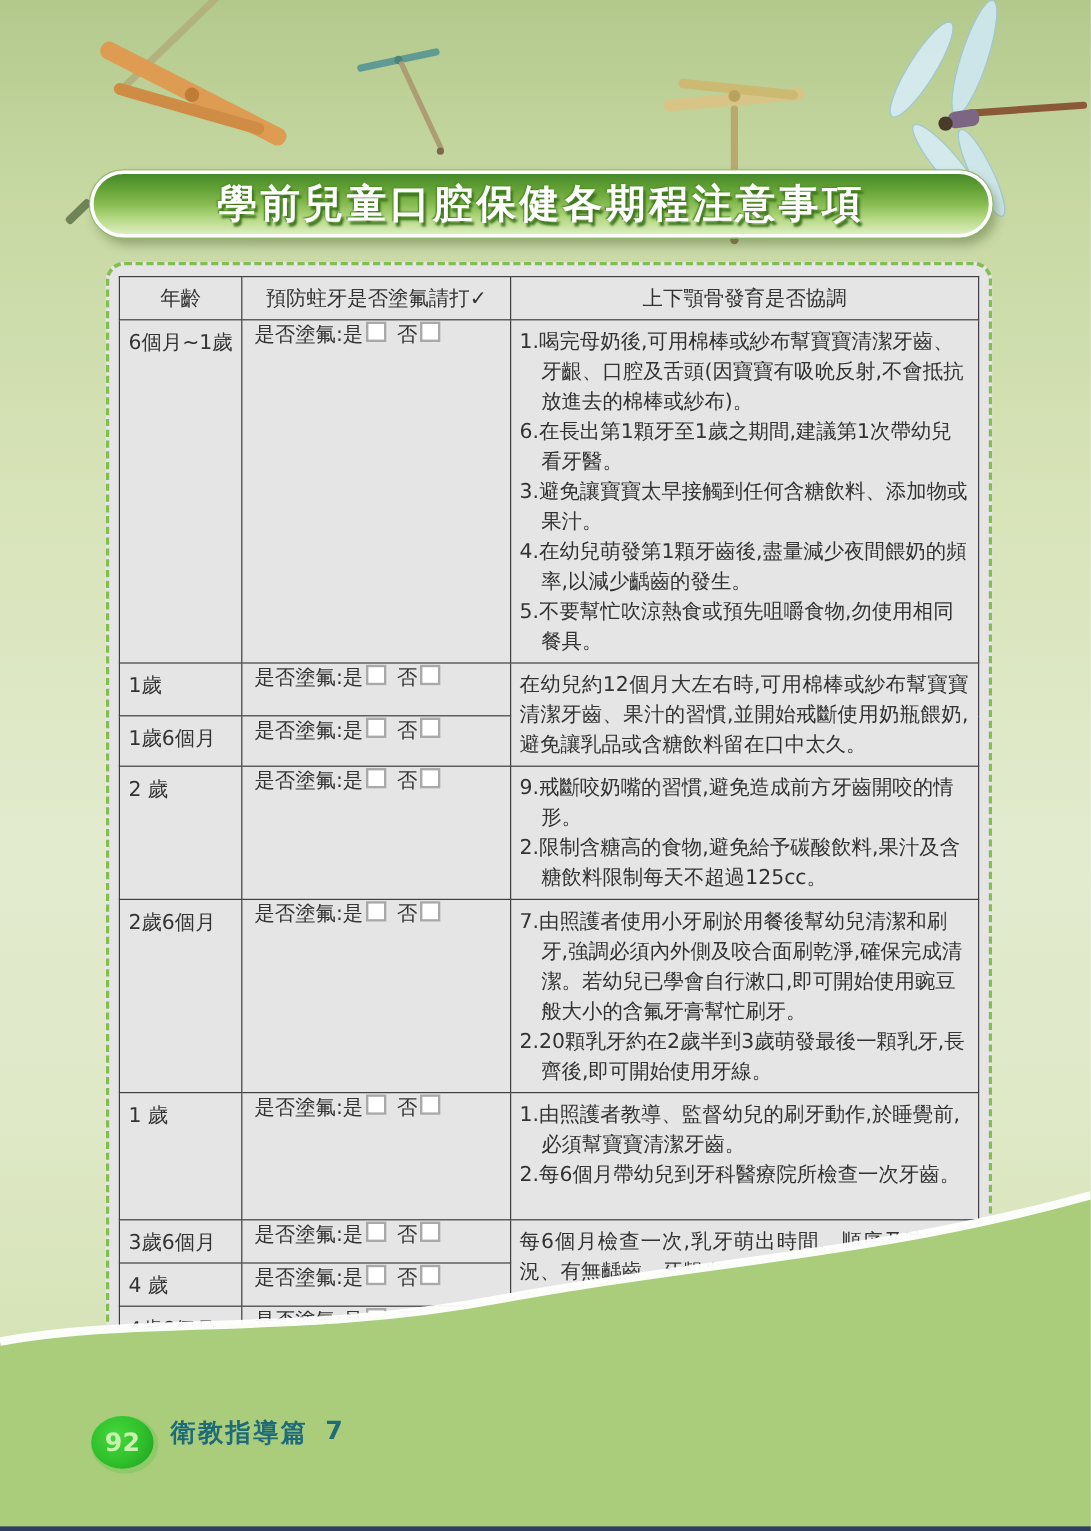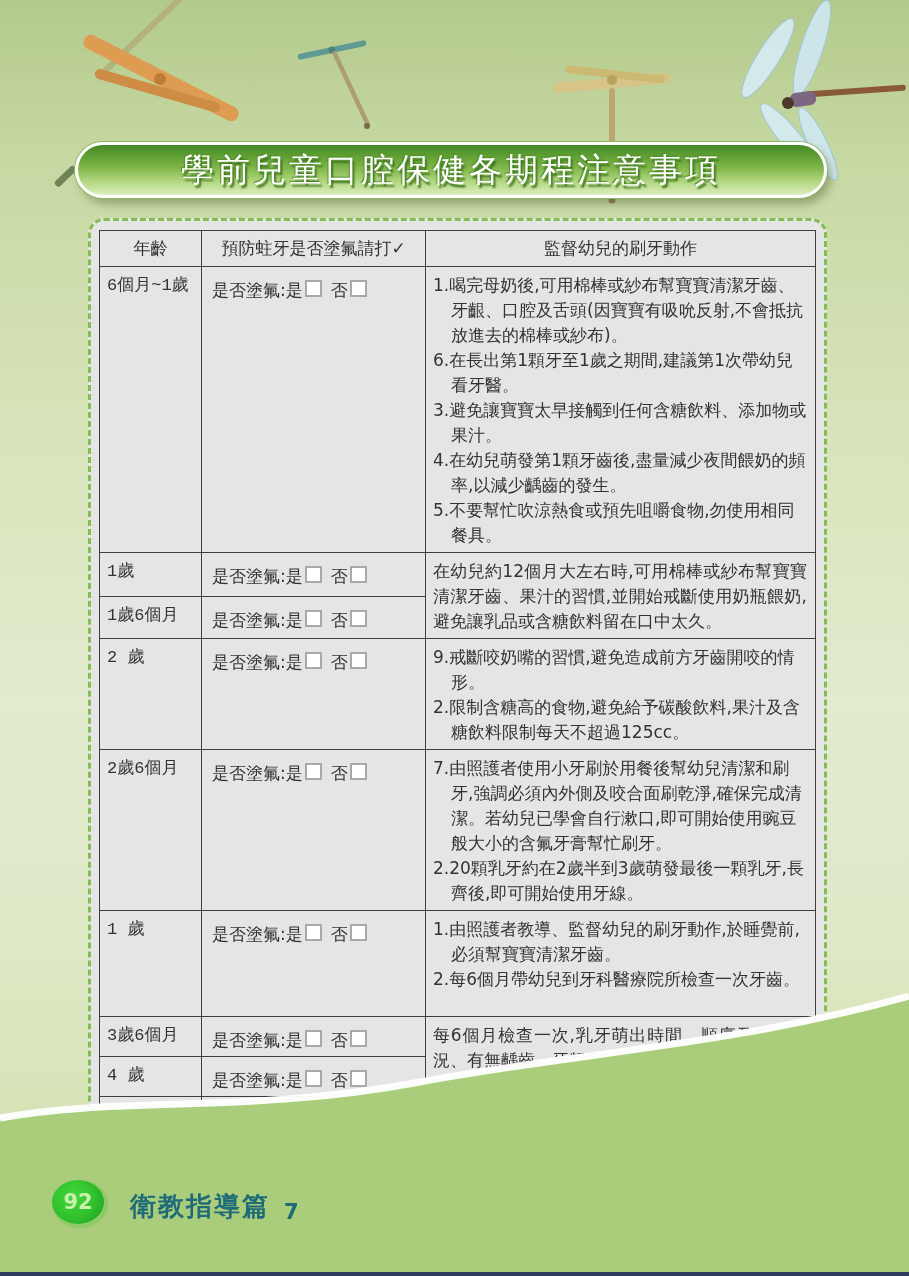--- a/index.html
+++ b/index.html
@@ -13,65 +13,65 @@
   #decor-top{left:0;top:0;width:909px;height:430px;pointer-events:none;}
   
   .banner{
     left:75px;top:142px;width:752px;height:56px;border-radius:34px;
     background:linear-gradient(180deg,#47892a 0%,#5f9f33 22%,#84b94e 48%,#b4d883 74%,#ddeec0 100%);
     border:3px solid #ffffff;box-sizing:border-box;
     box-shadow:0 0 0 1px #91b867, 4px 6px 9px rgba(80,100,50,.45);
     display:flex;align-items:center;justify-content:center;
   }
   .banner-title{
-    color:#ffffff;font-size:33px;font-weight:normal;letter-spacing:3px;
+    color:#ffffff;font-size:33px;font-weight:bold;letter-spacing:3px;
     text-shadow:2px 3px 2px #3c741c, -1px -1px 1px #4e8f26;
     white-space:nowrap;
   }
   
   .panel{
     left:88px;top:218px;width:739px;height:924px;box-sizing:border-box;
     background:#e5e5e5;border:3px dashed #84bd52;border-radius:16px;
     padding:9px 8px;
   }
   table.main{
     width:100%;height:100%;border-collapse:collapse;table-layout:fixed;
     font-size:17px;color:#333;
   }
   table.main th,table.main td{border:1.6px solid #3f3f3f;box-sizing:border-box;}
   col.c-age{width:102px;}
   col.c-fl{width:224px;}
   th{font-weight:normal;text-align:center;height:36px;font-size:17px;}
-  td.age-cell{vertical-align:top;padding:8px 4px 4px 7px;line-height:22px;font-family:Liberation Mono, monospace;}
-  td.fl-cell{vertical-align:top;padding:12px 4px 4px 10px;white-space:nowrap;}
+  td.age-cell{vertical-align:top;padding:8px 4px 4px 7px;line-height:22px;}
+  td.fl-cell{vertical-align:top;padding:0 4px 4px 10px;white-space:nowrap;}
   td.notes-cell{vertical-align:top;padding:6px 8px 4px 7px;line-height:25px;}
   .note{padding-left:1.06em;text-indent:-1.06em;}
   .para{text-align:justify;line-height:25px;}
   .cbx{
     display:inline-block;width:13px;height:13px;border:2px solid #a9a9a9;
     background:#fff;vertical-align:-1px;margin-left:2px;
   }
   .cbx.second{margin-left:2px;}
   .fl-gap{display:inline-block;width:9px;}
   tr.h-r1{height:277px;}tr.h-r2{height:44px;}tr.h-r3{height:42px;}
   tr.h-r4{height:104px;}tr.h-r5{height:150px;}tr.h-r6{height:106px;}
   tr.h-sm{height:36px;margin-left:48px;}
   
   #wave{left:0;bottom:0;width:909px;height:290px;pointer-events:none;}
   .bottom-strip{left:0;bottom:0;width:909px;height:4px;background:#2e3d60;}
   
-  .footer{left:52px;top:1180px;display:flex;align-items:flex-end;}
+  .footer{left:76px;top:1180px;display:flex;align-items:flex-start;}
   .badge{
     width:52px;height:44px;border-radius:50%;position:relative;
     background:radial-gradient(circle at 40% 38%,#46d83d 0%,#2fbf2b 55%,#1d9a22 100%);
     box-shadow:2px 2px 0 2px rgba(120,200,90,.55);
     display:flex;align-items:center;justify-content:center;
   }
   .badge-num{color:#c9f2ae;font-size:21px;font-weight:bold;}
-  .footer-label{color:#1f6b78;font-size:26px;font-weight:bold;margin-left:26px;letter-spacing:2px;}
+  .footer-label{color:#1f6b78;font-size:21px;font-weight:bold;margin-left:14px;letter-spacing:2px;}
   .footer-num{color:#1f6b78;font-size:21px;font-weight:bold;margin-left:14px;}
 </style>
 </head>
 <body>
 
 <svg id="decor-top" class="abs" viewBox="0 0 909 430">
 
   <g>
     <rect x="50" y="120" width="152" height="6" rx="3" fill="#b2b27c" transform="rotate(136 160 79)"></rect>
     <rect x="75" y="70" width="172" height="15" rx="7" fill="#dd9c52" transform="rotate(27 160 78)"></rect>
@@ -114,21 +114,21 @@
   <table class="main">
     <colgroup>
         <col class="c-age">
         <col class="c-fl">
         <col>
       </colgroup>
     <tbody>
         <tr>
       <th>年齡</th>
       <th>預防蛀牙是否塗氟請打✓</th>
-      <th>監督幼兒的刷牙動作</th>
+      <th>上下顎骨發育是否協調</th>
     </tr>
 
     <tr class="h-r1">
       <td class="age-cell">6個月~1歲</td>
       <td class="fl-cell">
         <span>是否塗氟:是</span><span class="cbx"></span><span class="fl-gap"></span><span>否</span><span class="cbx second"></span>
       </td>
       <td class="notes-cell">
         <div class="note">1.喝完母奶後,可用棉棒或紗布幫寶寶清潔牙齒、牙齦、口腔及舌頭(因寶寶有吸吮反射,不會抵抗放進去的棉棒或紗布)。</div>
         <div class="note">6.在長出第1顆牙至1歲之期間,建議第1次帶幼兒看牙醫。</div>

